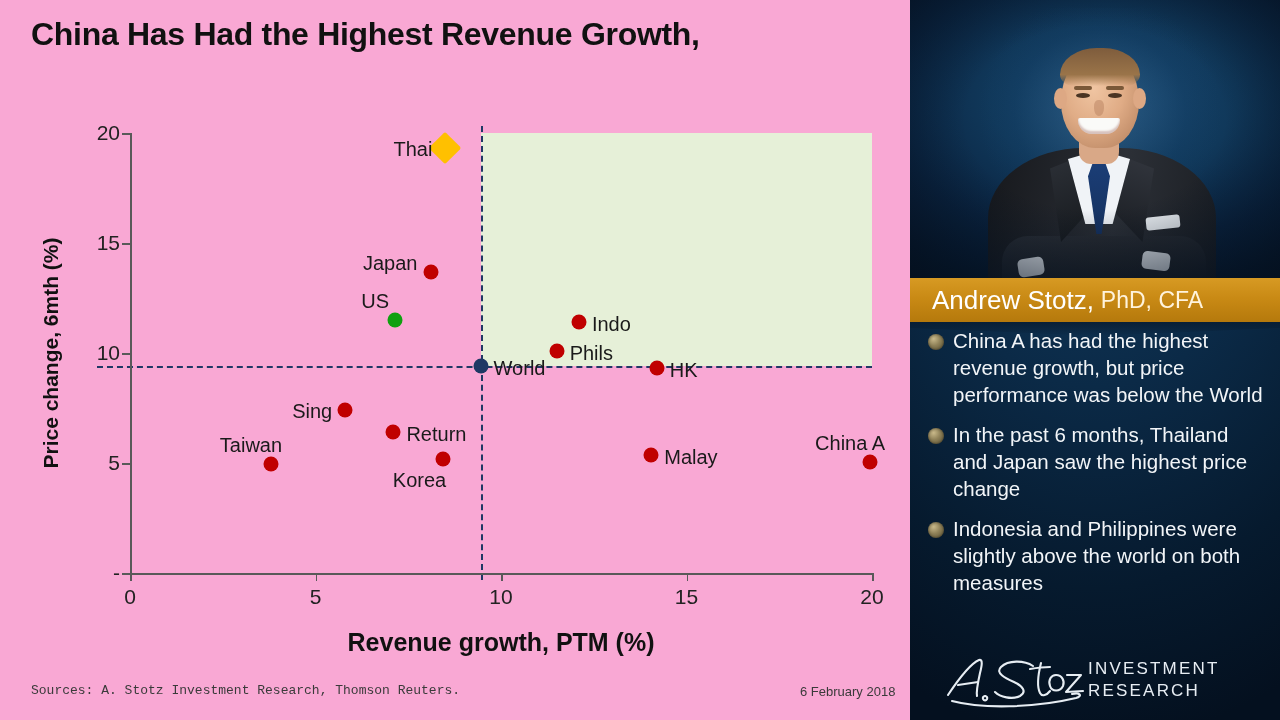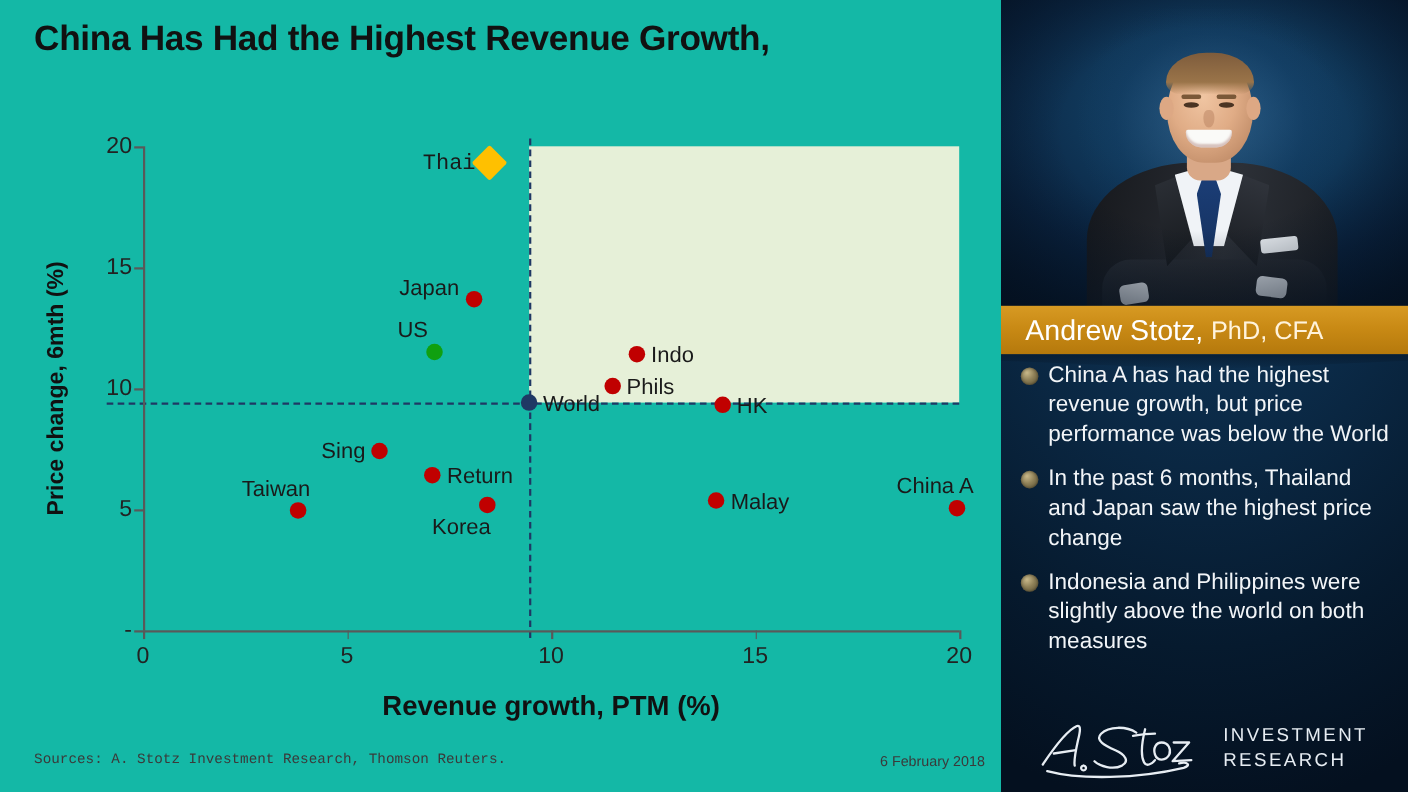--- a/index.html
+++ b/index.html
@@ -13,21 +13,21 @@
   #slide {
     position: relative;
     width: 1280px; height: 720px;
     background: #ffffff;
   }
 
   
   #left-pane {
     position: absolute; left: 0; top: 0;
     width: 910px; height: 720px;
-    background: #14b8a6;
+    background: #f9a8d4;
   }
 
   #title-block {
     position: absolute;
     left: 31px; top: 14px;
     width: 860px;
   }
   #title-block .tline {
     font-size: 32px;
     font-weight: bold;
@@ -304,21 +304,21 @@
     color: #F2F5F8;
   }
 
   #logo {
     position: absolute; left: 28px; bottom: 10px;
     width: 330px; height: 60px;
     display: flex; align-items: center;
   }
   #logo .mark { width: 150px; height: 58px; }
   #logo .wordmark {
-    margin-left: 24px;
+    margin-left: 0;
     color: #E7EDF3;
     line-height: 22px;
     letter-spacing: 2.2px;
   }
   #logo .wordmark .w1 { font-size: 17px; display: block; }
   #logo .wordmark .w2 { font-size: 17px; display: block; }
 </style>
 </head>
 <body>
 
@@ -357,21 +357,21 @@
             <div class="x-tick-label" style="left: 185.5px;">5</div>
             <div class="x-tick" style="left: 371px;"></div>
             <div class="x-tick-label" style="left: 371px;">10</div>
             <div class="x-tick" style="left: 556.5px;"></div>
             <div class="x-tick-label" style="left: 556.5px;">15</div>
             <div class="x-tick" style="left: 742px;"></div>
             <div class="x-tick-label" style="left: 742px;">20</div>
           </div>
         <div id="points">
             <div class="pt diamond" title="Thai" style="left: 315.35px; top: 15.4px; background: rgb(255, 192, 0);"></div>
-            <div class="pt-label left" style="left: 302.35px; top: 16.4px; font-family: Liberation Mono, monospace;">Thai</div>
+            <div class="pt-label left" style="left: 302.35px; top: 16.4px;">Thai</div>
             <div class="pt" title="Japan" style="left: 300.51px; top: 138.6px; background: rgb(192, 0, 0);"></div>
             <div class="pt-label left" style="left: 287.51px; top: 130px;">Japan</div>
             <div class="pt" title="US" style="left: 265.265px; top: 187px; background: rgb(16, 160, 16);"></div>
             <div class="pt-label center" style="left: 245.265px; top: 168px;">US</div>
             <div class="pt" title="Indo" style="left: 448.91px; top: 189.2px; background: rgb(192, 0, 0);"></div>
             <div class="pt-label right" style="left: 461.91px; top: 191.2px;">Indo</div>
             <div class="pt" title="Phils" style="left: 426.65px; top: 217.8px; background: rgb(192, 0, 0);"></div>
             <div class="pt-label right" style="left: 439.65px; top: 219.8px;">Phils</div>
             <div class="pt" title="World" style="left: 350.595px; top: 233.2px; background: rgb(31, 56, 100);"></div>
             <div class="pt-label right" style="left: 363.595px; top: 235.2px;">World</div>

